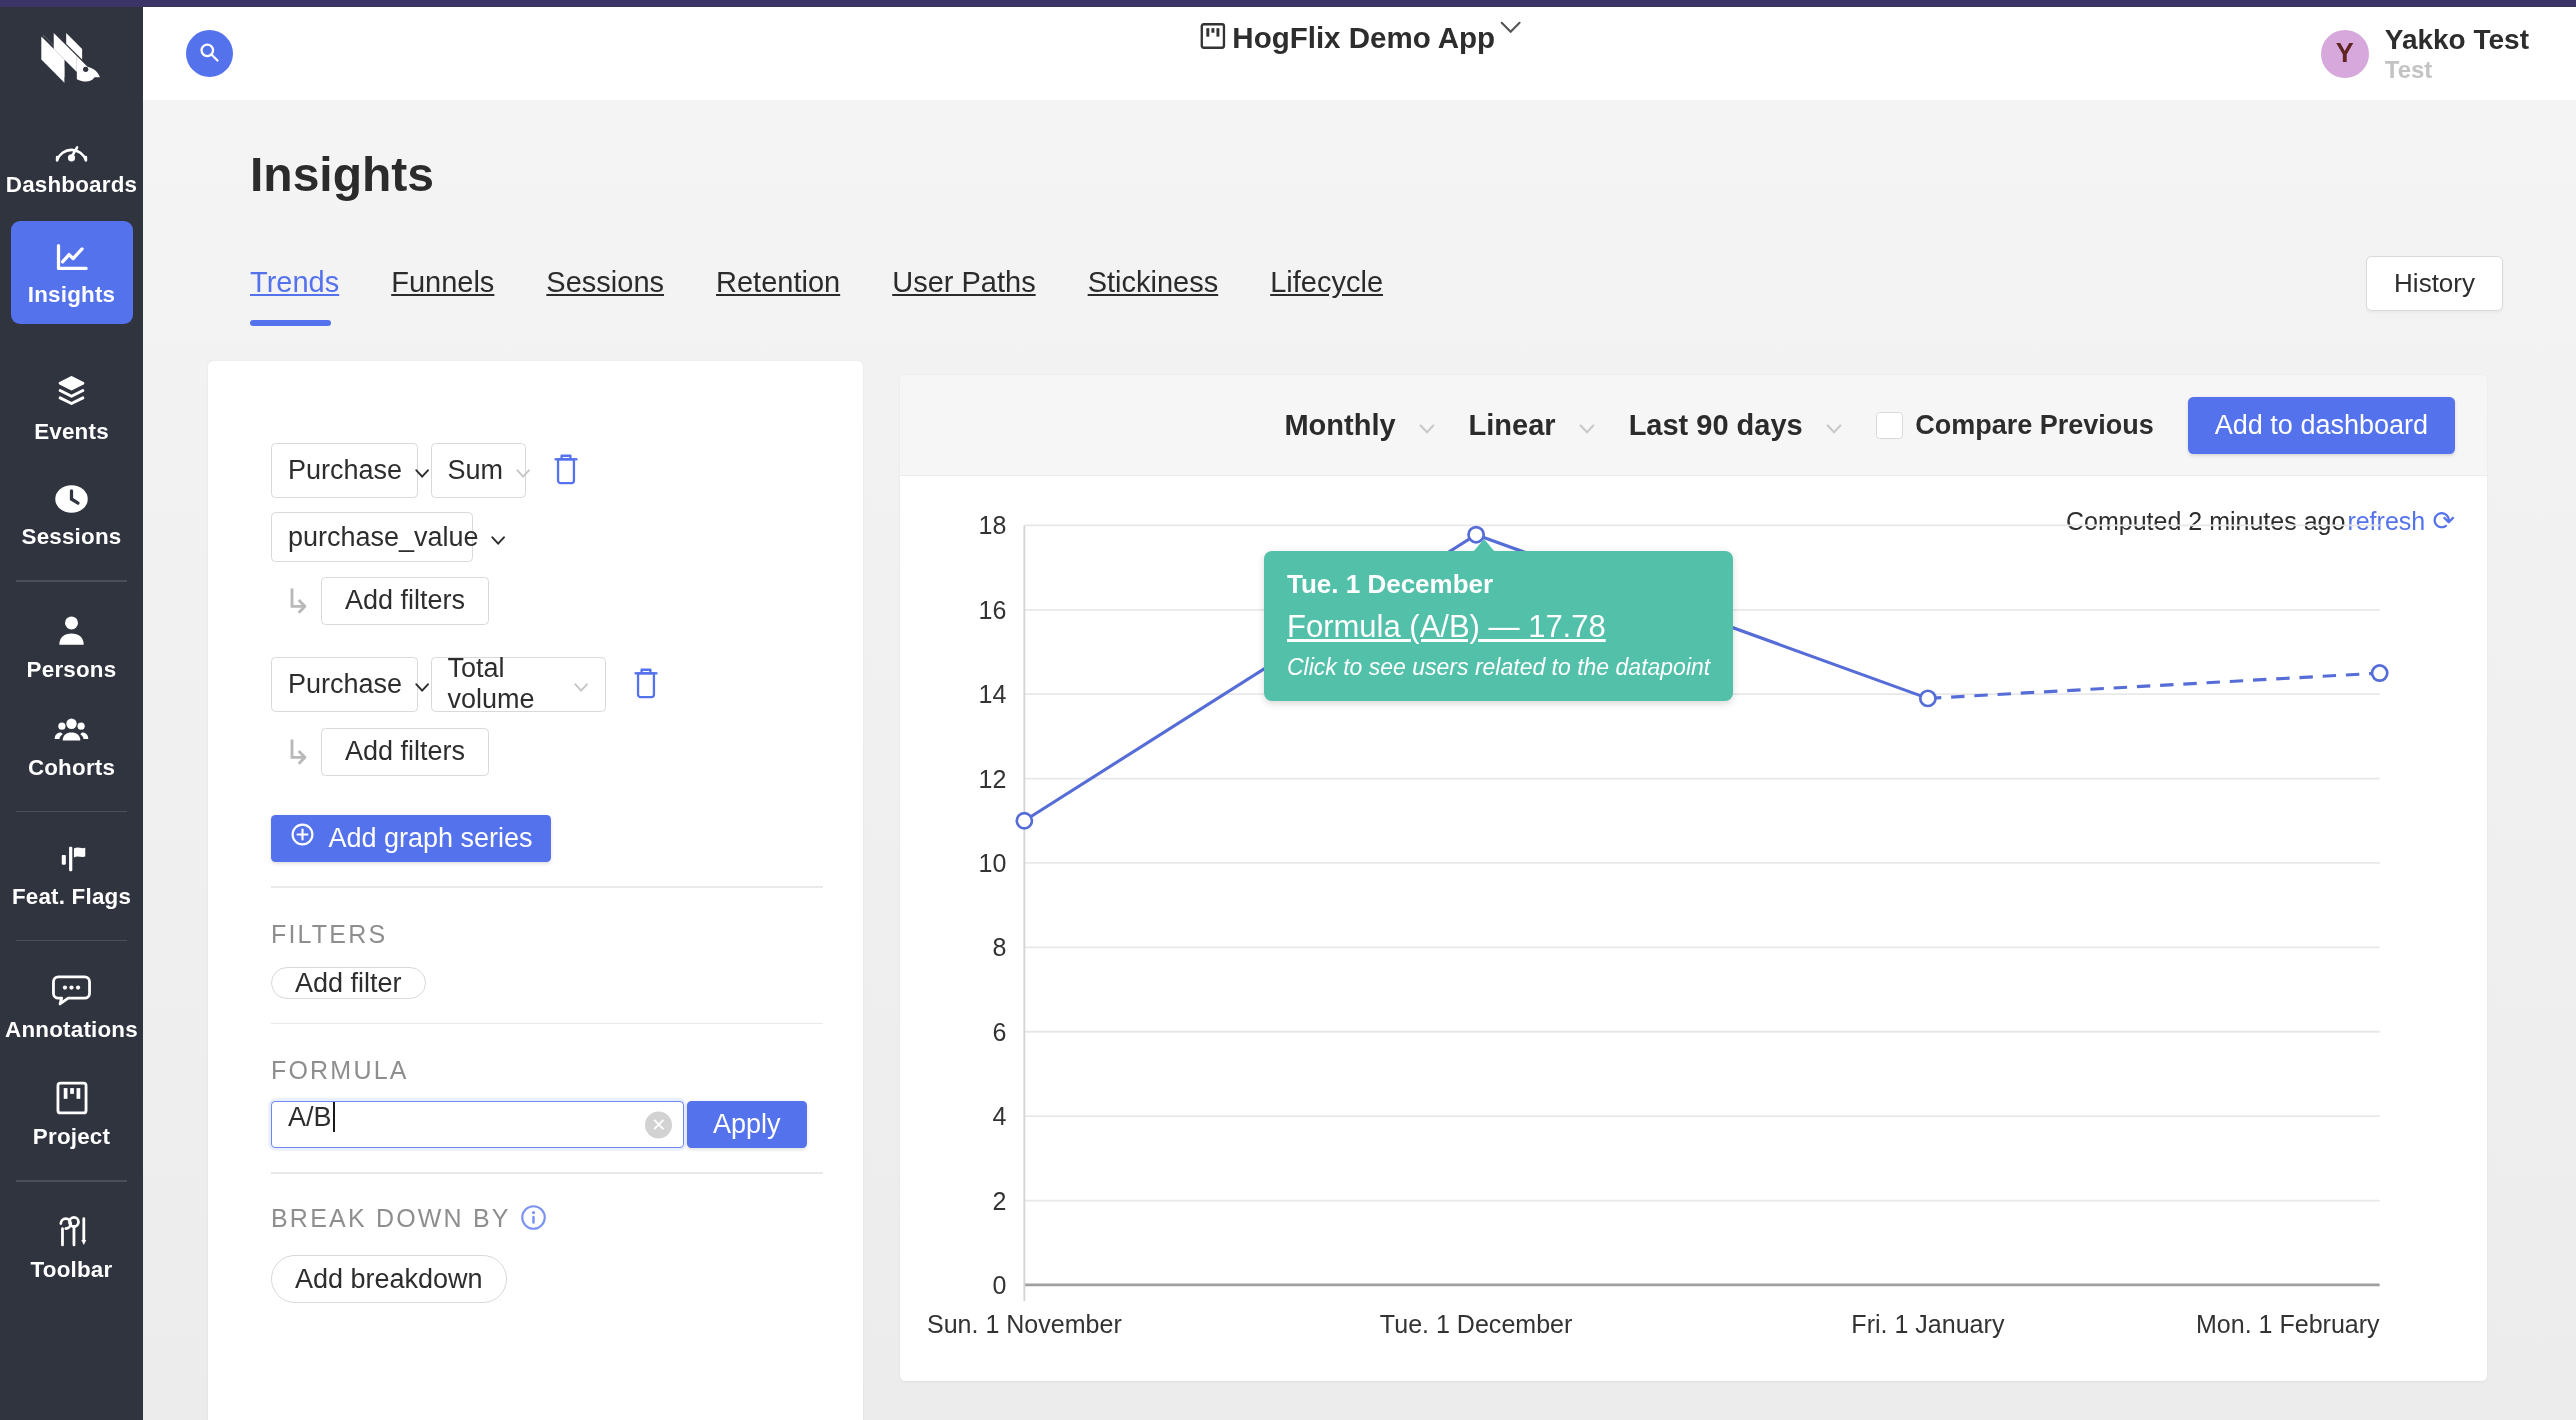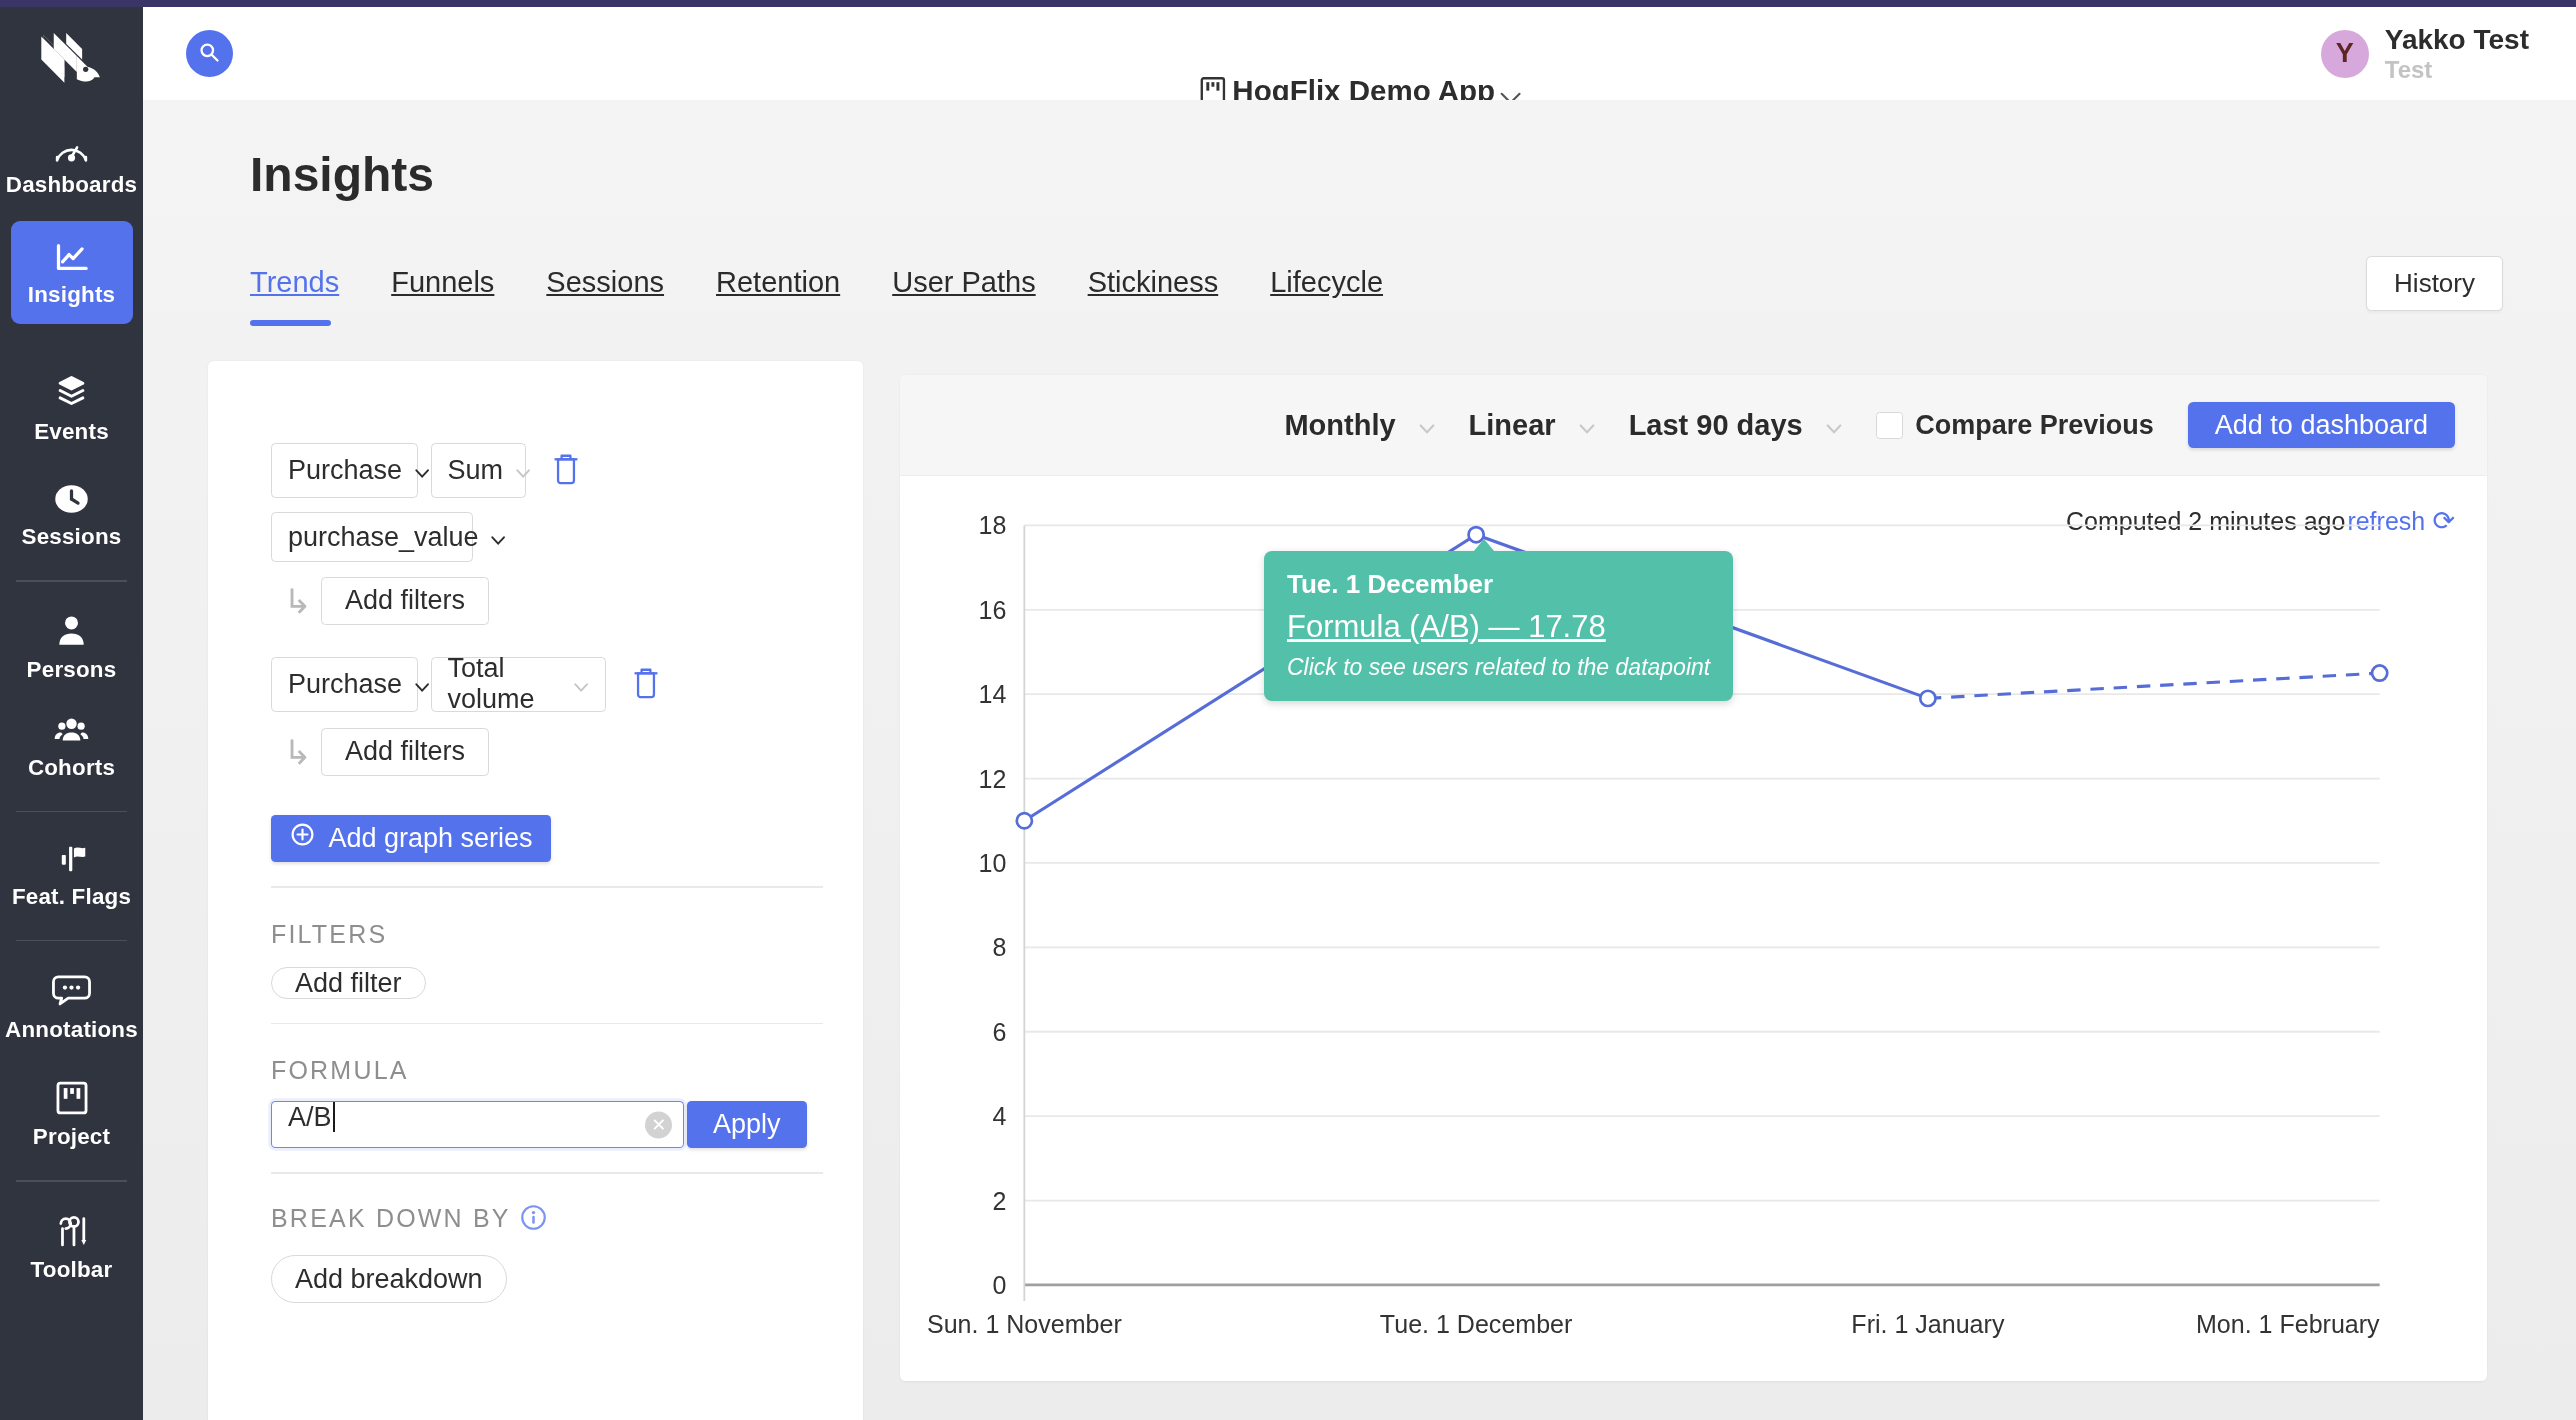--- a/index.html
+++ b/index.html
@@ -19,22 +19,22 @@
   .side-div { width:111px; height:1.8px; background:#4a4f59; border:none; margin:30px 0; }
   .mt46{margin-top:41px}.mt26{margin-top:23px}.mt56{margin-top:50px}.mt40{margin-top:36px}.mt36{margin-top:32px}.mt0{margin-top:0}
 
   :root { --primary:#5572ed; --teal:#53c1aa; --line:#566dd8; }
 
   
   .main { flex:1; display:flex; flex-direction:column; min-width:0; }
   .topbar { height:93px; background:#fff; position:relative; flex:none; }
   .search-btn { position:absolute; left:43px; top:23px; width:47px; height:47px; border-radius:50%;
     background:var(--primary); border:none; display:flex; align-items:center; justify-content:center; cursor:pointer; }
-  .proj-switch { position:absolute; left:50%; top:8px; transform:translateX(-50%); height:93px;
-    display:flex; align-items:flex-end; gap:5px; cursor:pointer; }
+  .proj-switch { position:absolute; left:50%; top:14px; transform:translateX(-50%); height:93px;
+    display:flex; align-items:flex-start; gap:5px; cursor:pointer; }
   .proj-switch .name { font-size:29.5px; font-weight:700; }
   .user-chip { position:absolute; right:47px; top:0; height:93px; display:flex; align-items:center; gap:16px; cursor:pointer; }
   .avatar { width:48px; height:48px; border-radius:50%; background:#d7a8dc; color:#5e2523;
     font-size:27px; font-weight:700; display:flex; align-items:center; justify-content:center; }
   .user-chip .uname { font-size:28px; font-weight:700; line-height:32px; }
   .user-chip .uorg { font-size:24px; color:#c3c3c3; font-weight:600; line-height:27px; }
 
   .content { position:relative; flex:1; background:linear-gradient(180deg,#f4f4f5 0%, #ececed 100%); }
   .page-title { position:absolute; left:107px; top:47px; font-size:48px; font-weight:700; color:#2b2b2b; }
   .tabs { position:absolute; left:107px; top:166px; display:flex; gap:52px; }
@@ -78,21 +78,21 @@
   
   .chart-card { position:absolute; left:757px; top:275px; width:1587px; height:1006px; background:#fff;
     border-radius:5.4px; box-shadow:0 0.9px 2.7px rgba(0,0,0,.06); display:flex; flex-direction:column; overflow:hidden; }
   .chart-head { height:101px; background:#f6f6f7; border-bottom:1.8px solid #ececec; display:flex; align-items:center;
     justify-content:flex-end; gap:34px; padding-right:32px; flex:none; }
   .hd-select { display:flex; align-items:center; gap:23px; font-size:29px; font-weight:600; color:#2b2b2b; cursor:pointer; }
   .hd-select .chev { color:#c9c9c9; }
   .cmp { display:flex; align-items:center; gap:12.5px; cursor:pointer; }
   .cmp input { appearance:none; width:27px; height:27px; border:1.8px solid #d9d9d9; border-radius:3.6px; background:#fff; cursor:pointer; }
   .cmp span { font-size:27px; font-weight:600; }
-  .add-dash { height:46px; padding:0 27px; border-radius:5.4px; font-size:27px; }
+  .add-dash { height:57px; padding:0 27px; border-radius:5.4px; font-size:27px; }
   .chart-body { position:relative; flex:1; }
   .computed-row { position:absolute; top:31px; right:32px; display:flex; align-items:center; gap:2px; font-size:25px; }
   .refresh-link { color:var(--primary); cursor:pointer; display:flex; align-items:center; gap:7.2px; }
   .refresh-glyph { font-size:27px; line-height:27px; }
   .chart-svg { position:absolute; inset:0; width:100%; height:100%; }
   .chart-svg text { font-family:"Liberation Sans","DejaVu Sans",sans-serif; font-size:28px; fill:#333; }
 
   .tooltip { position:absolute; left:364px; top:75px; width:max-content; background:var(--teal); color:#fff;
     border-radius:8px; padding:18px 23px 19.7px; box-shadow:0 2.7px 7.2px rgba(0,0,0,.15); z-index:5; }
   .tooltip .tt-caret { position:absolute; top:-12.5px; left:209px; width:0; height:0;

